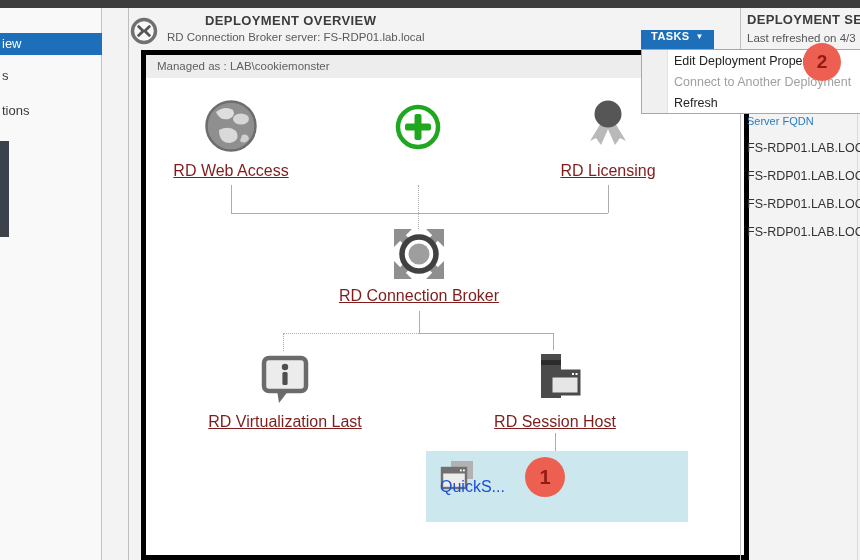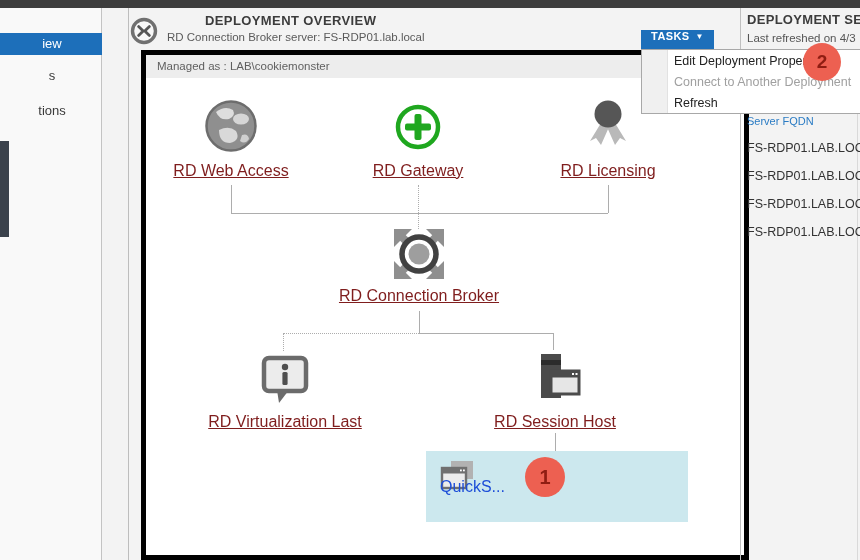--- a/index.html
+++ b/index.html
@@ -4,21 +4,21 @@
 <style>
   * { margin:0; padding:0; box-sizing:border-box; }
   html,body { width:860px; height:560px; }
   body { font-family:"Liberation Sans", sans-serif; background:#f2f2f2; }
   #app { position:relative; width:860px; height:560px; overflow:hidden; background:#f3f3f3; }
 
   
   .titlebar { position:absolute; left:0; top:0; width:860px; height:8px; background:#3d3d3d; }
 
   
-  .sidebar { position:absolute; left:0; top:8px; width:102px; height:552px; background:#f9f9f9; border-right:1px solid #c3c3c3;text-align:center; }
+  .sidebar { position:absolute; left:0; top:8px; width:102px; height:552px; background:#f9f9f9; border-right:1px solid #c3c3c3; }
   .side-item { position:absolute; left:0; width:102px; height:22px; line-height:22px; font-size:13px; color:#3a3a3a; padding-left:2px; white-space:nowrap; overflow:hidden; cursor:pointer; }
   .side-item.selected { background:#1d6fba; color:#ffffff; }
   .panel-gap-line { position:absolute; left:128px; top:8px; width:1px; height:552px; background:#bdbdbd; }
   .left-scroll-thumb { position:absolute; left:0; top:141px; width:9px; height:96px; background:#3b424c; }
 
   
   .main-header-icon { position:absolute; left:130px; top:17px; width:28px; height:28px; }
   .main-title { position:absolute; left:167px; top:13px; font-size:13px; font-weight:bold; letter-spacing:.4px; color:#3c3c3c;margin-left:38px; }
   .main-subtitle { position:absolute; left:167px; top:31px; font-size:11.5px; color:#5a5a5a; }
 
@@ -114,21 +114,20 @@
     <rect x="19.5" y="10" width="7" height="26" rx="2" fill="#1fa71f"></rect>
     <rect x="10" y="19.5" width="26" height="7" rx="2" fill="#1fa71f"></rect>
   </svg>
   <svg class="icon-box" style="left:584px; top:99px; width:48px; height:52px;" viewBox="0 0 48 52">
     <polygon points="17,24 25,28 17,46 12,39 6,42" fill="#b9b9b9"></polygon>
     <polygon points="31,24 23,28 31,46 36,39 42,42" fill="#b9b9b9"></polygon>
     <circle cx="24" cy="15" r="13.5" fill="#565656"></circle>
   </svg>
 
   <div class="node-label" style="left:151px; top:162px; width:160px;">RD Web Access</div>
-  <div class="node-label" style="left:338px; top:162px; width:160px;">RD Gateway</div>
   <div class="node-label" style="left:528px; top:162px; width:160px;">RD Licensing</div>
 
   <svg class="icon-box" style="left:391px; top:226px; width:56px; height:56px;" viewBox="0 0 56 56">
     <line x1="8" y1="8" x2="48" y2="48" stroke="#8f8f8f" stroke-width="8"></line>
     <line x1="48" y1="8" x2="8" y2="48" stroke="#8f8f8f" stroke-width="8"></line>
     <polygon points="3,3 21,3 3,21" fill="#8f8f8f"></polygon>
     <polygon points="53,3 35,3 53,21" fill="#8f8f8f"></polygon>
     <polygon points="3,53 21,53 3,35" fill="#8f8f8f"></polygon>
     <polygon points="53,53 35,53 53,35" fill="#8f8f8f"></polygon>
     <circle cx="28" cy="28" r="17" fill="#ffffff" stroke="#414141" stroke-width="5.5"></circle>

